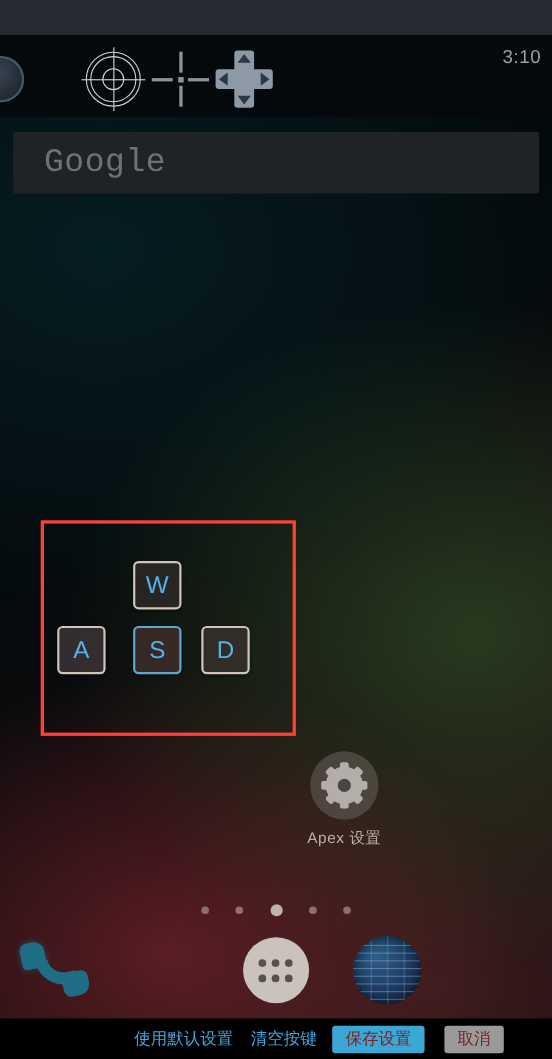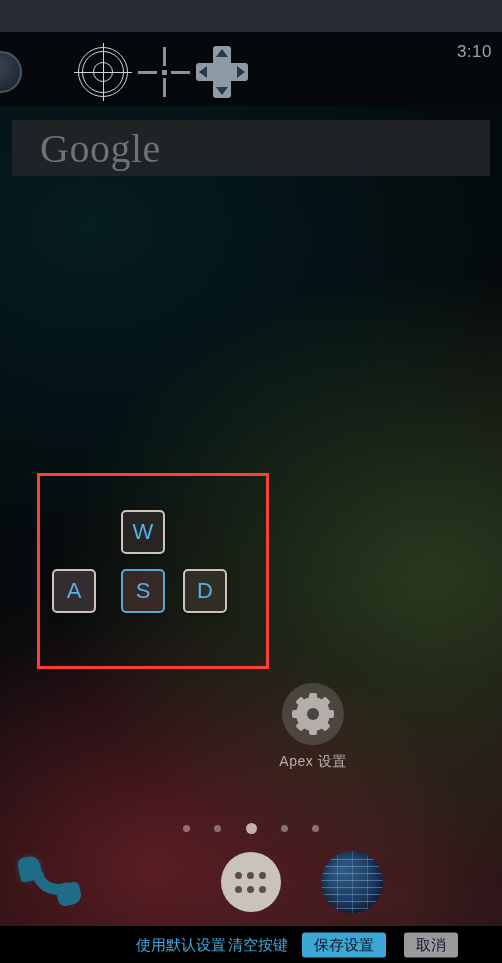--- a/index.html
+++ b/index.html
@@ -110,21 +110,21 @@
       linear-gradient(150deg,#03090c 0%,#040b0d 38%,#150a0c 70%,#1b0e10 100%);
   }
 
   
   .gbox{
     position:absolute; left:12px; top:14px; width:478px; height:56px;
     background:#1f2326; border-radius:2px;
   }
   .glogo{
     position:absolute; left:28px; top:50%; transform:translateY(-50%);
-    font-family:Liberation Serif, serif; font-size:40px; color:#6e7274;
+    font-family:Liberation Mono, monospace; font-size:30px; color:#6e7274;
     letter-spacing:.5px;
   }
 
   
   .selrect{
     position:absolute; left:37px; top:367px; width:232px; height:196px;
     border:3px solid #ff4036;
     background:rgba(0,0,0,0.0);
   }
 
@@ -240,26 +240,26 @@
   .actionbar{
     position:absolute; left:0; top:926px; width:502px; height:37px;
     background:#000;
   }
   .linkbtn{
     position:absolute; top:50%; transform:translateY(-50%);
     color:#3fa8e0; font-size:15px; white-space:nowrap;
     background:none; border:none; cursor:pointer;
     font-family:"Liberation Sans", sans-serif;
   }
-  .lb-default{ left:136px; }
+  .lb-default{ left:122px; }
   .lb-clear{ left:228px; }
   .btn{
     position:absolute; top:50%; transform:translateY(-50%);
     height:25px; border:none; border-radius:3px;
-    font-size:15px; color:#0f172a; cursor:pointer;
+    font-size:15px; color:#7f1d1d; cursor:pointer;
     font-family:"Liberation Sans", sans-serif;
     padding:0 12px;
   }
   .btn-save{ left:302px; background:#3ba7d4; }
   .btn-cancel{ left:404px; background:#9a9a9a; }
 </style>
 </head>
 <body>
 
 <div id="screen">

